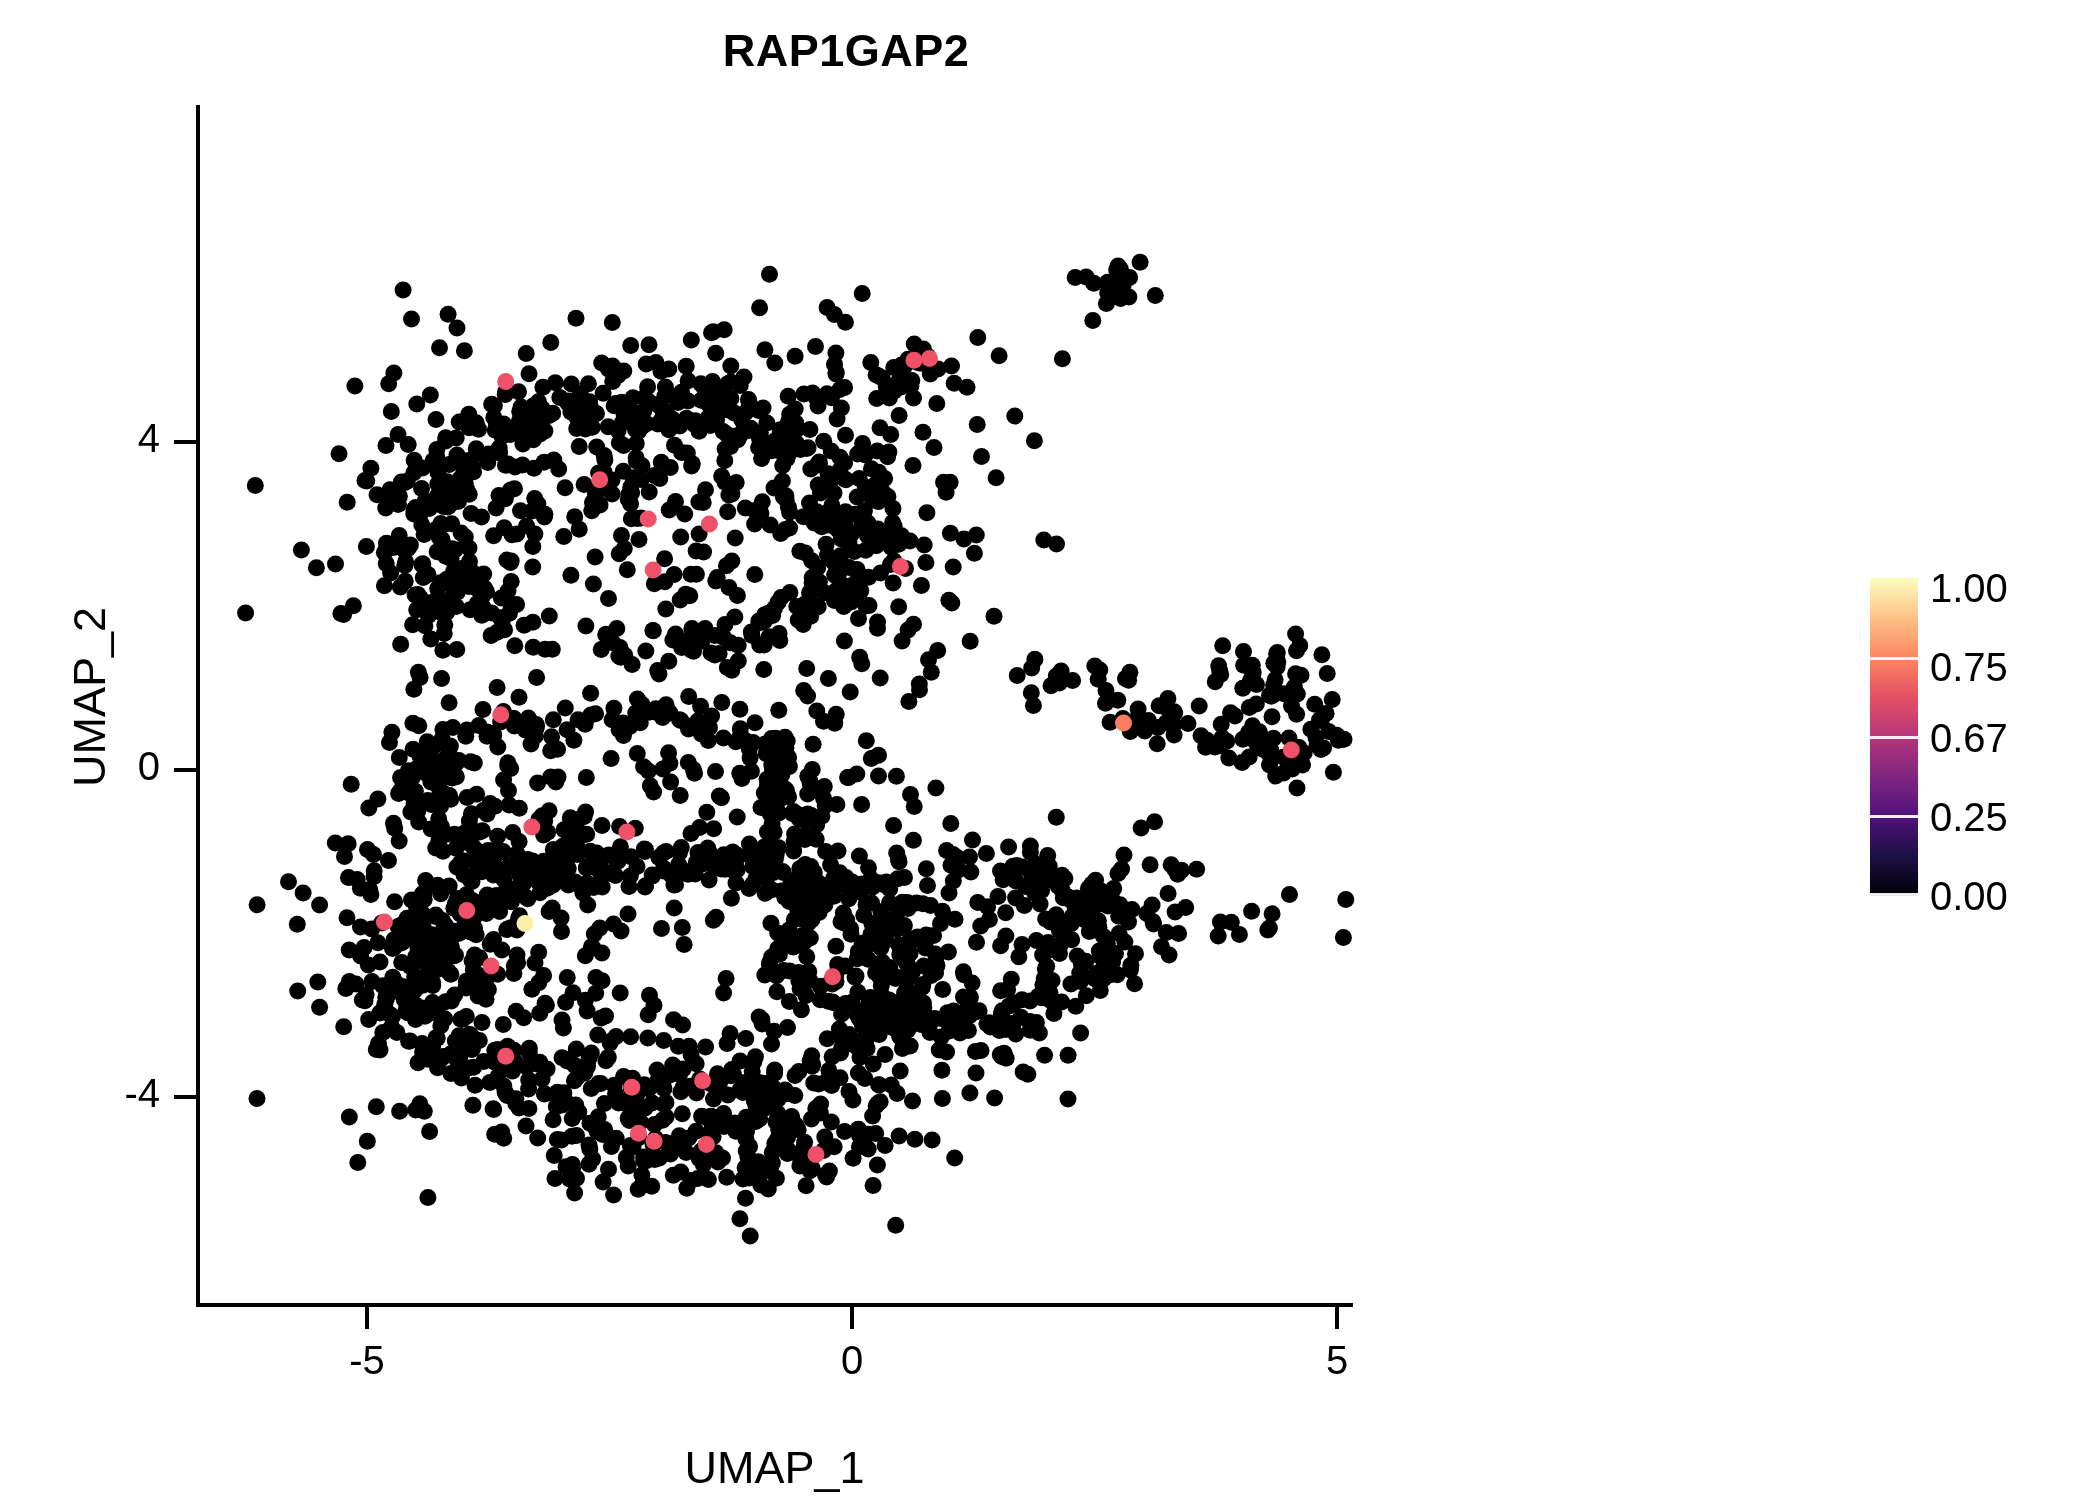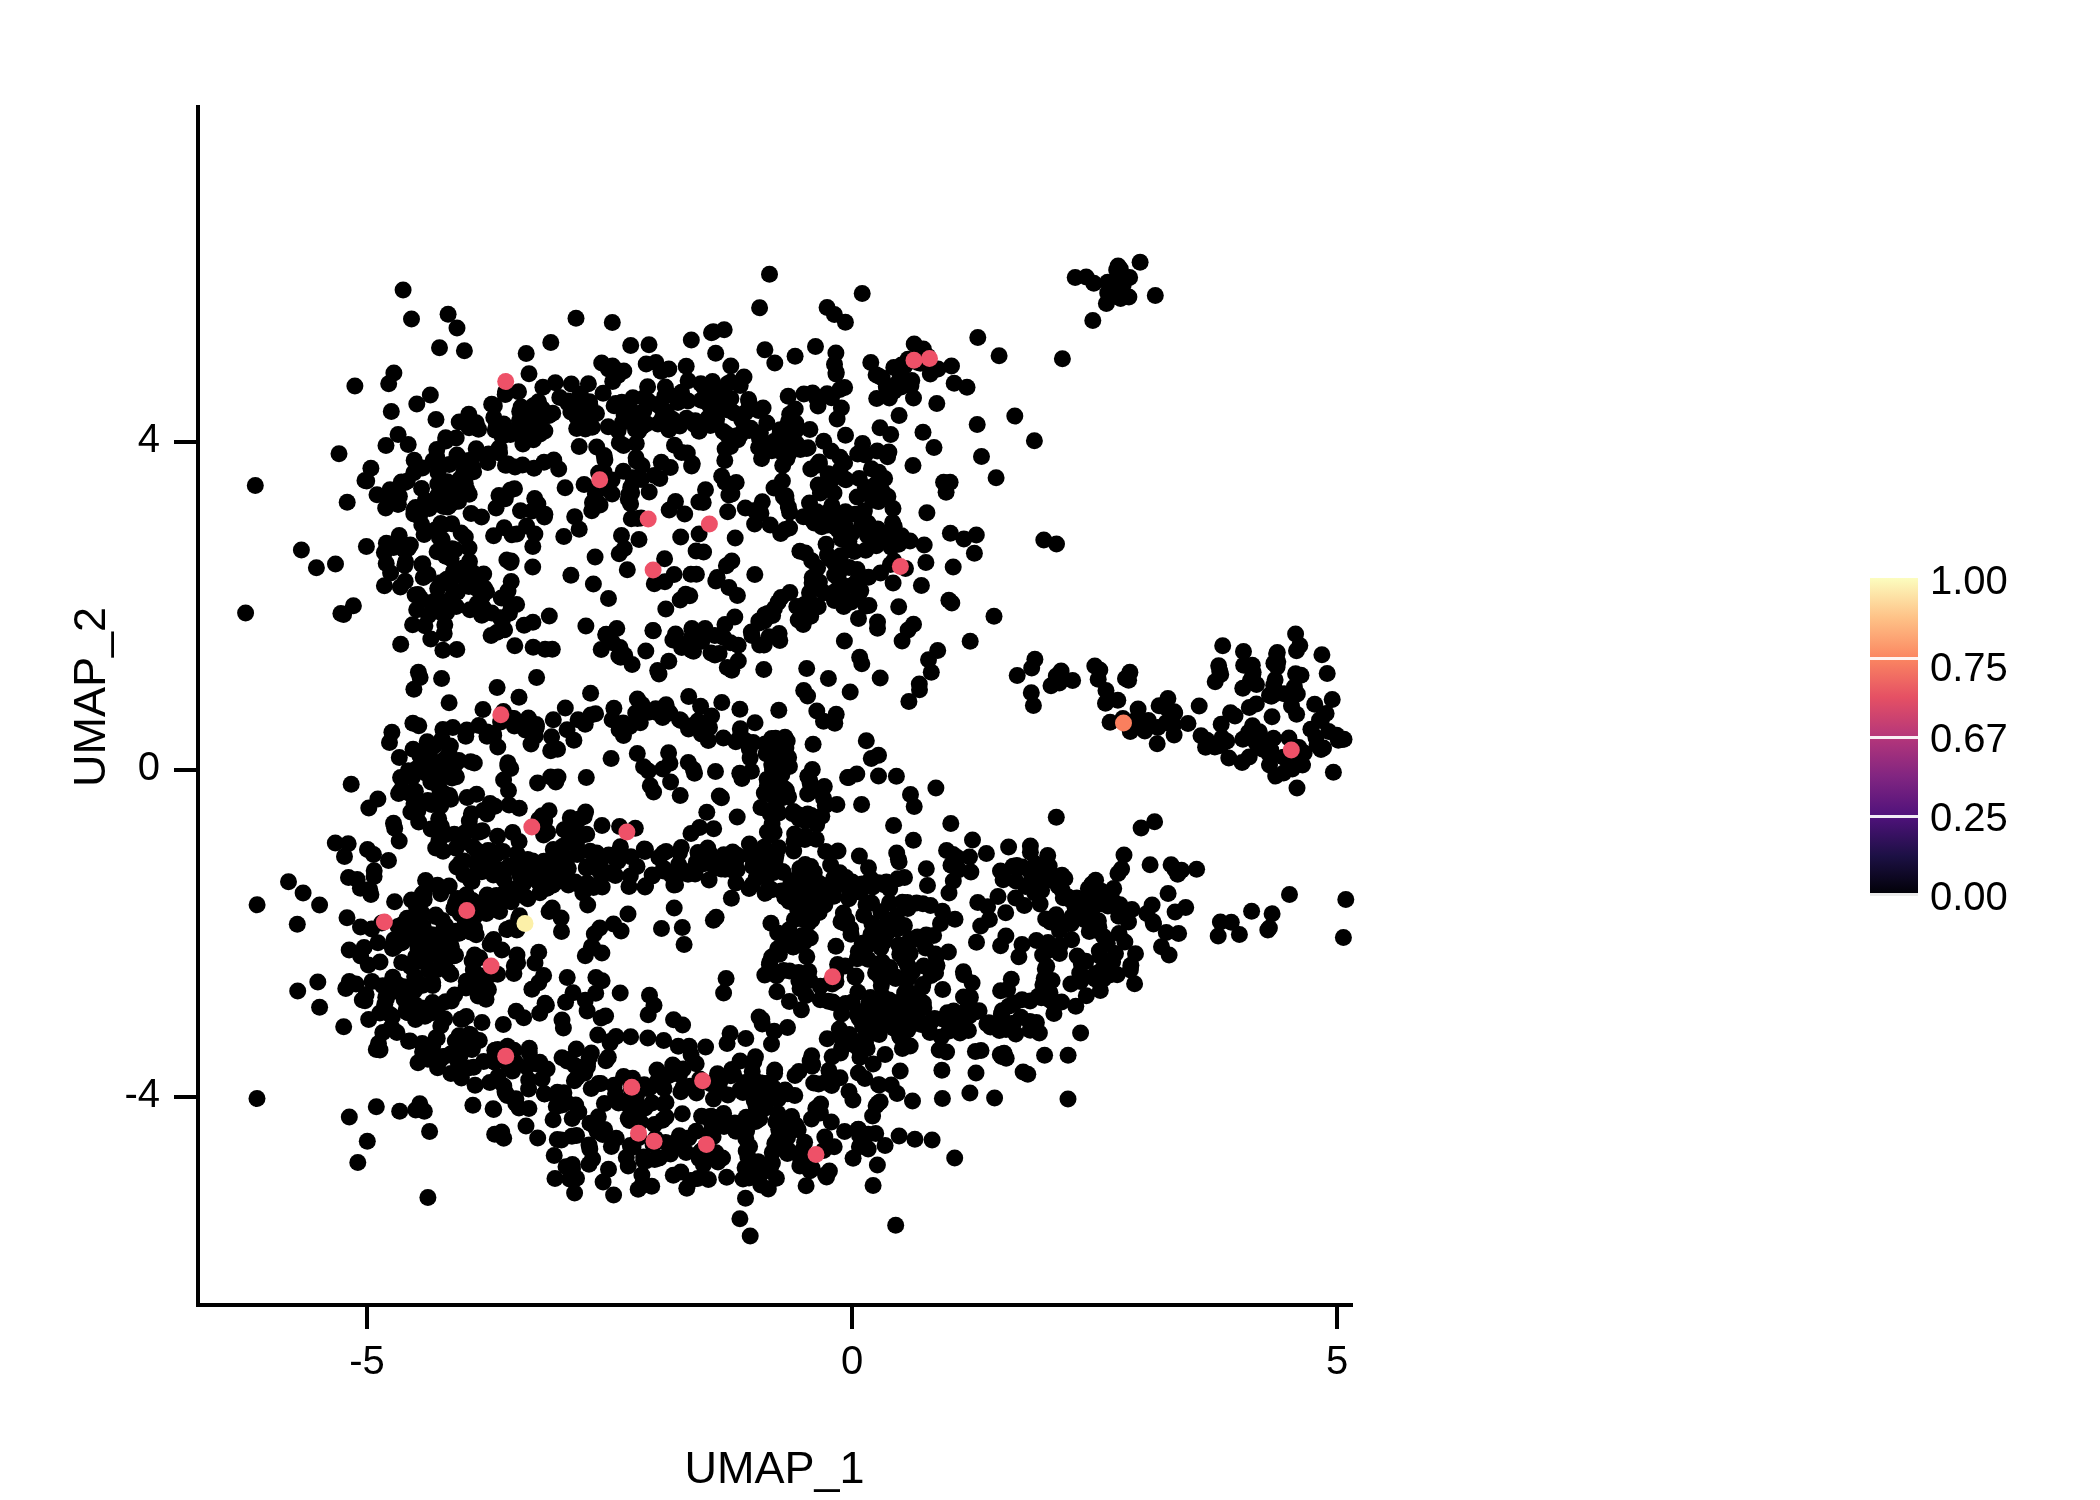--- a/index.html
+++ b/index.html
@@ -119,20 +119,21 @@
     position: absolute;
     left: 0; top: 0;
     width: 2100px; height: 1500px;
   }
 </style>
 </head>
 <body>
 
 <div id="figure">
 
+  <div id="plot-title">RAP1GAP2</div>
 
   <svg id="scatter-svg" viewBox="0 0 2100 1500" preserveAspectRatio="none">
       <circle cx="421.8" cy="524.7" r="8.5" fill="#000000"></circle>
       <circle cx="646.6" cy="423.8" r="8.5" fill="#000000"></circle>
       <circle cx="844.6" cy="523.6" r="8.5" fill="#000000"></circle>
       <circle cx="606.2" cy="634.3" r="8.5" fill="#000000"></circle>
       <circle cx="738.2" cy="645.3" r="8.5" fill="#000000"></circle>
       <circle cx="440.8" cy="523.4" r="8.5" fill="#000000"></circle>
       <circle cx="831.2" cy="451.0" r="8.5" fill="#000000"></circle>
       <circle cx="882.3" cy="491.3" r="8.5" fill="#000000"></circle>
@@ -2882,20 +2883,20 @@
   <div id="y-axis-title">UMAP_2</div>
 
   <div id="legend">
     <div id="colorbar">
       <div id="colorbar-gradient" style="background: linear-gradient(to top, rgb(0, 0, 4), rgb(28, 16, 68), rgb(79, 18, 123), rgb(129, 37, 129), rgb(181, 54, 122), rgb(229, 80, 100), rgb(251, 135, 97), rgb(254, 194, 135), rgb(252, 253, 191));"></div>
       <div class="cb-tick" style="top:78.5px"></div>
       <div class="cb-tick" style="top:157.5px"></div>
       <div class="cb-tick" style="top:236.5px"></div>
       <div class="cb-tick" style="top:315px"></div>
     </div>
-    <div class="legend-label" style="top:0px">1.00</div>
+    <div class="legend-label" style="top:8px">1.00</div>
     <div class="legend-label" style="top:87px">0.75</div>
     <div class="legend-label" style="top:158px">0.67</div>
     <div class="legend-label" style="top:237px">0.25</div>
     <div class="legend-label" style="top:316px">0.00</div>
   </div>
 
 </div>
 
 </body></html>

